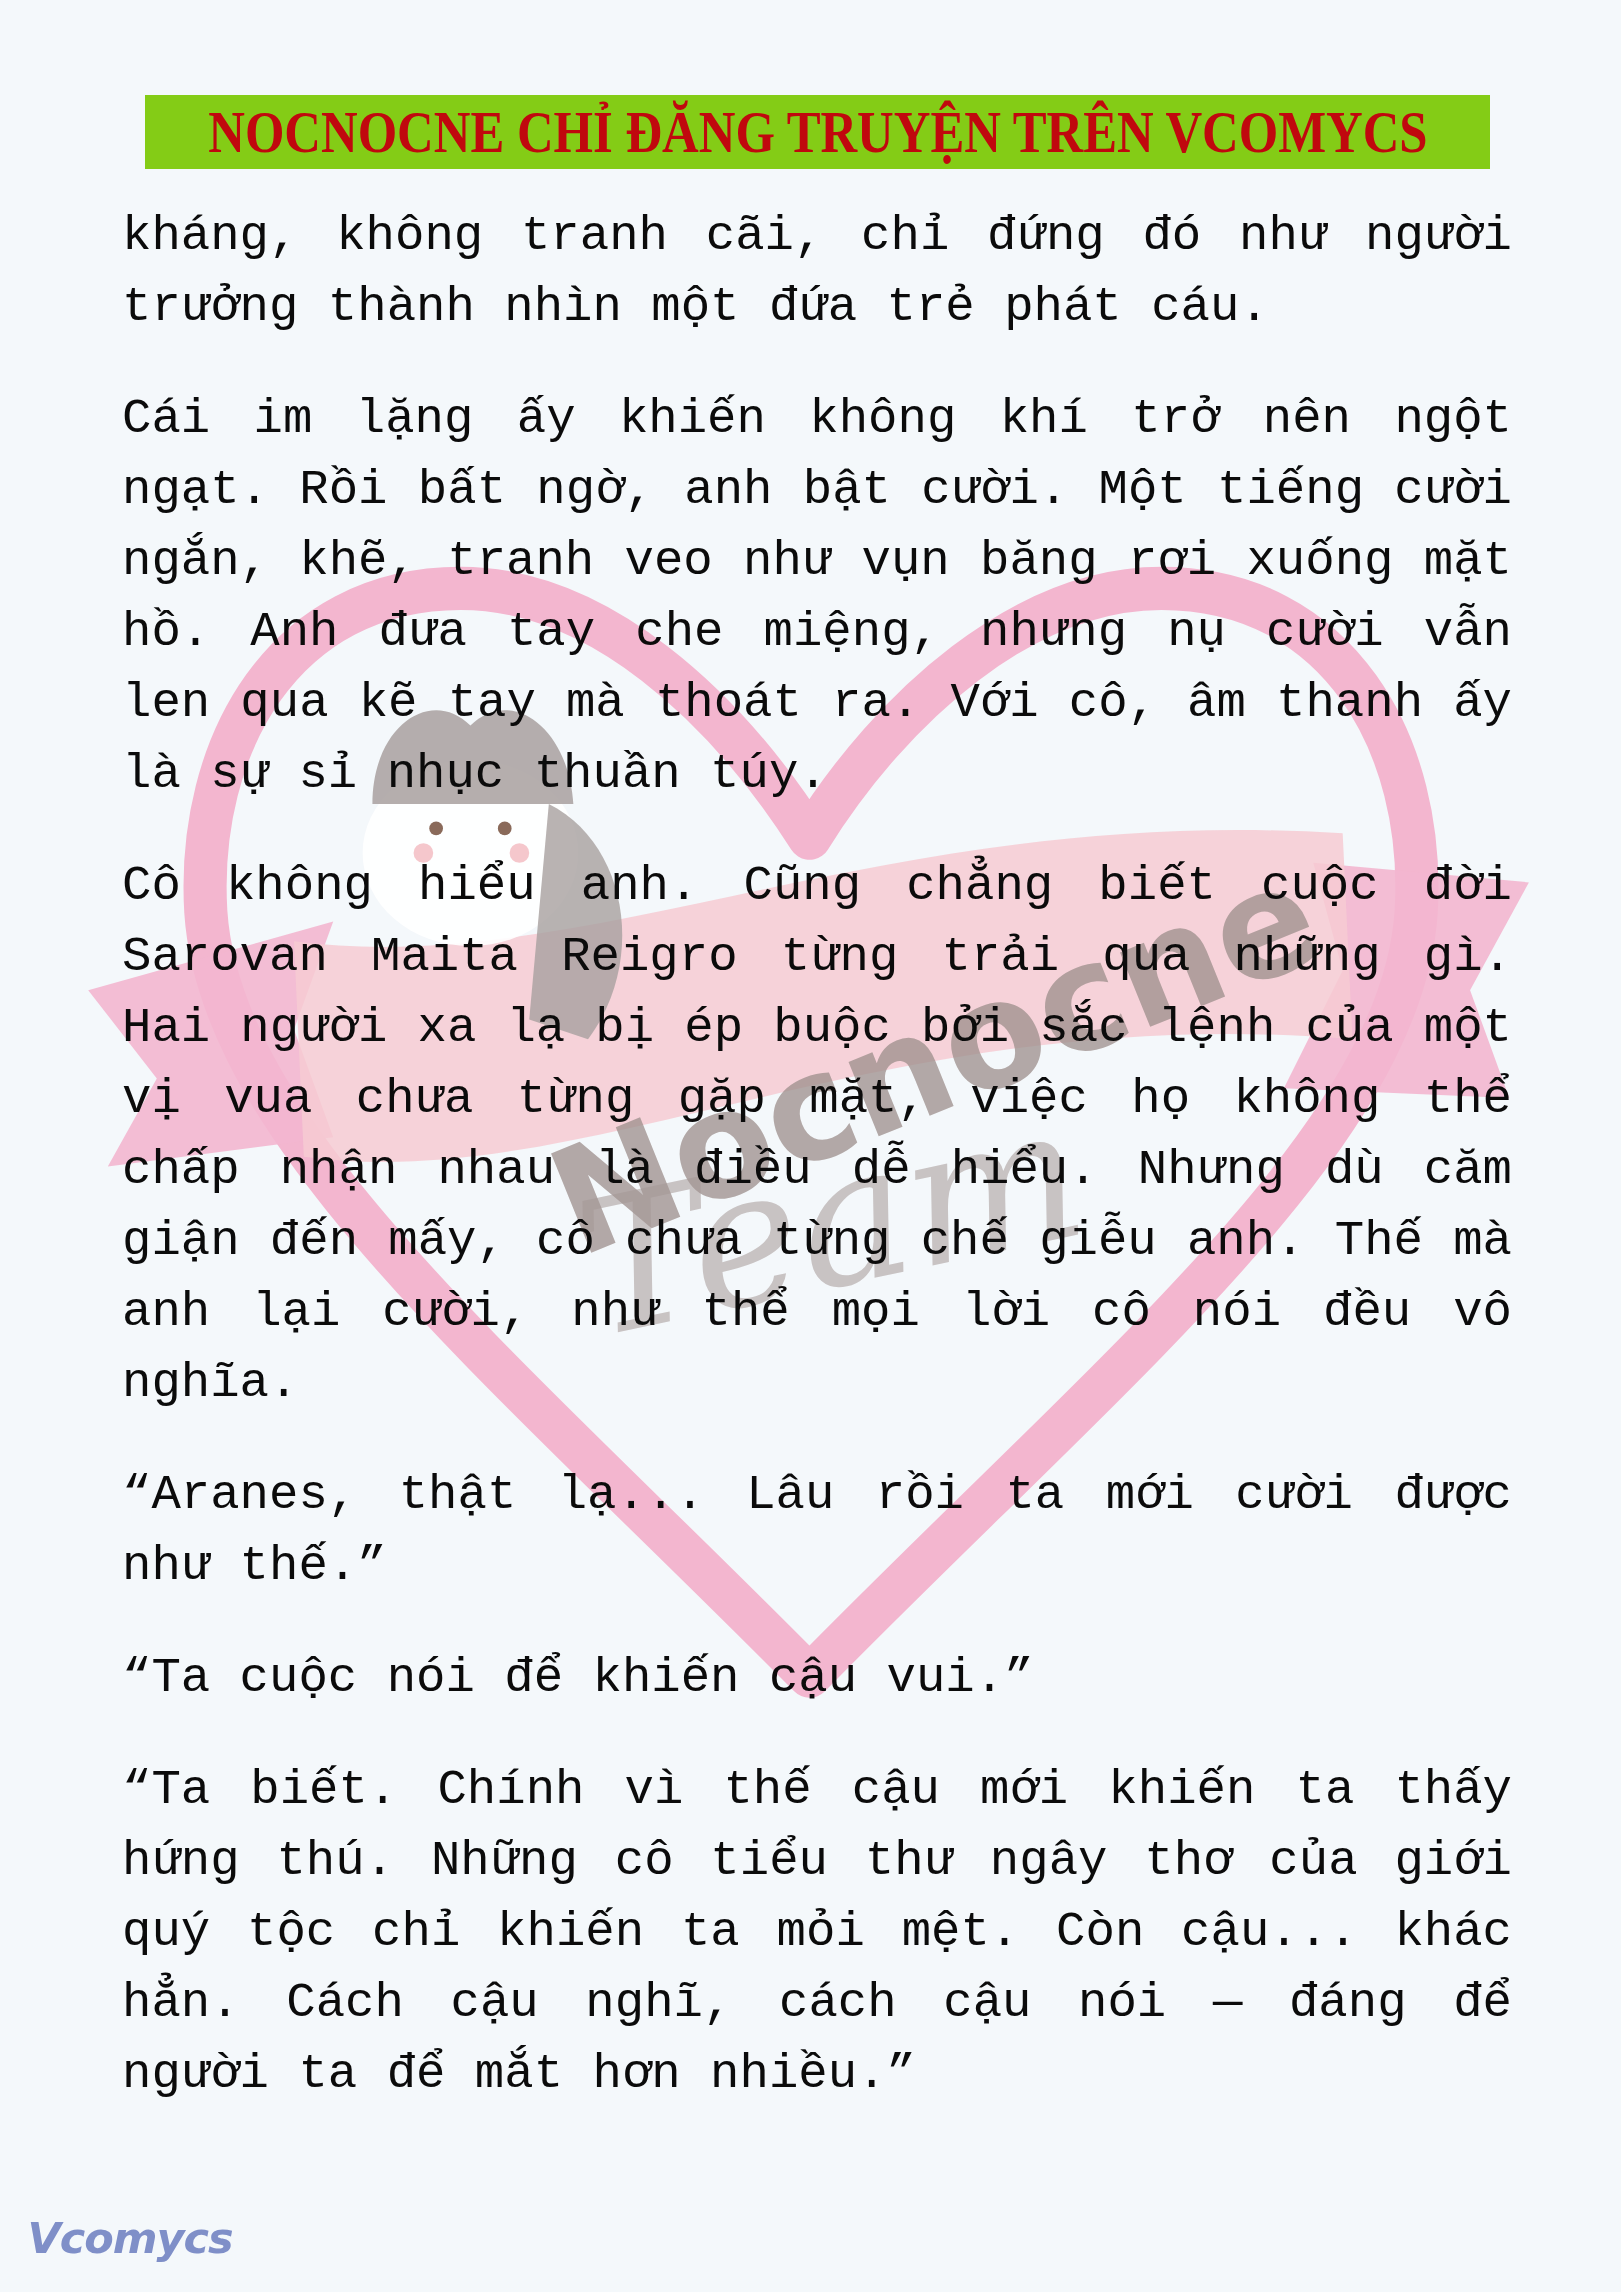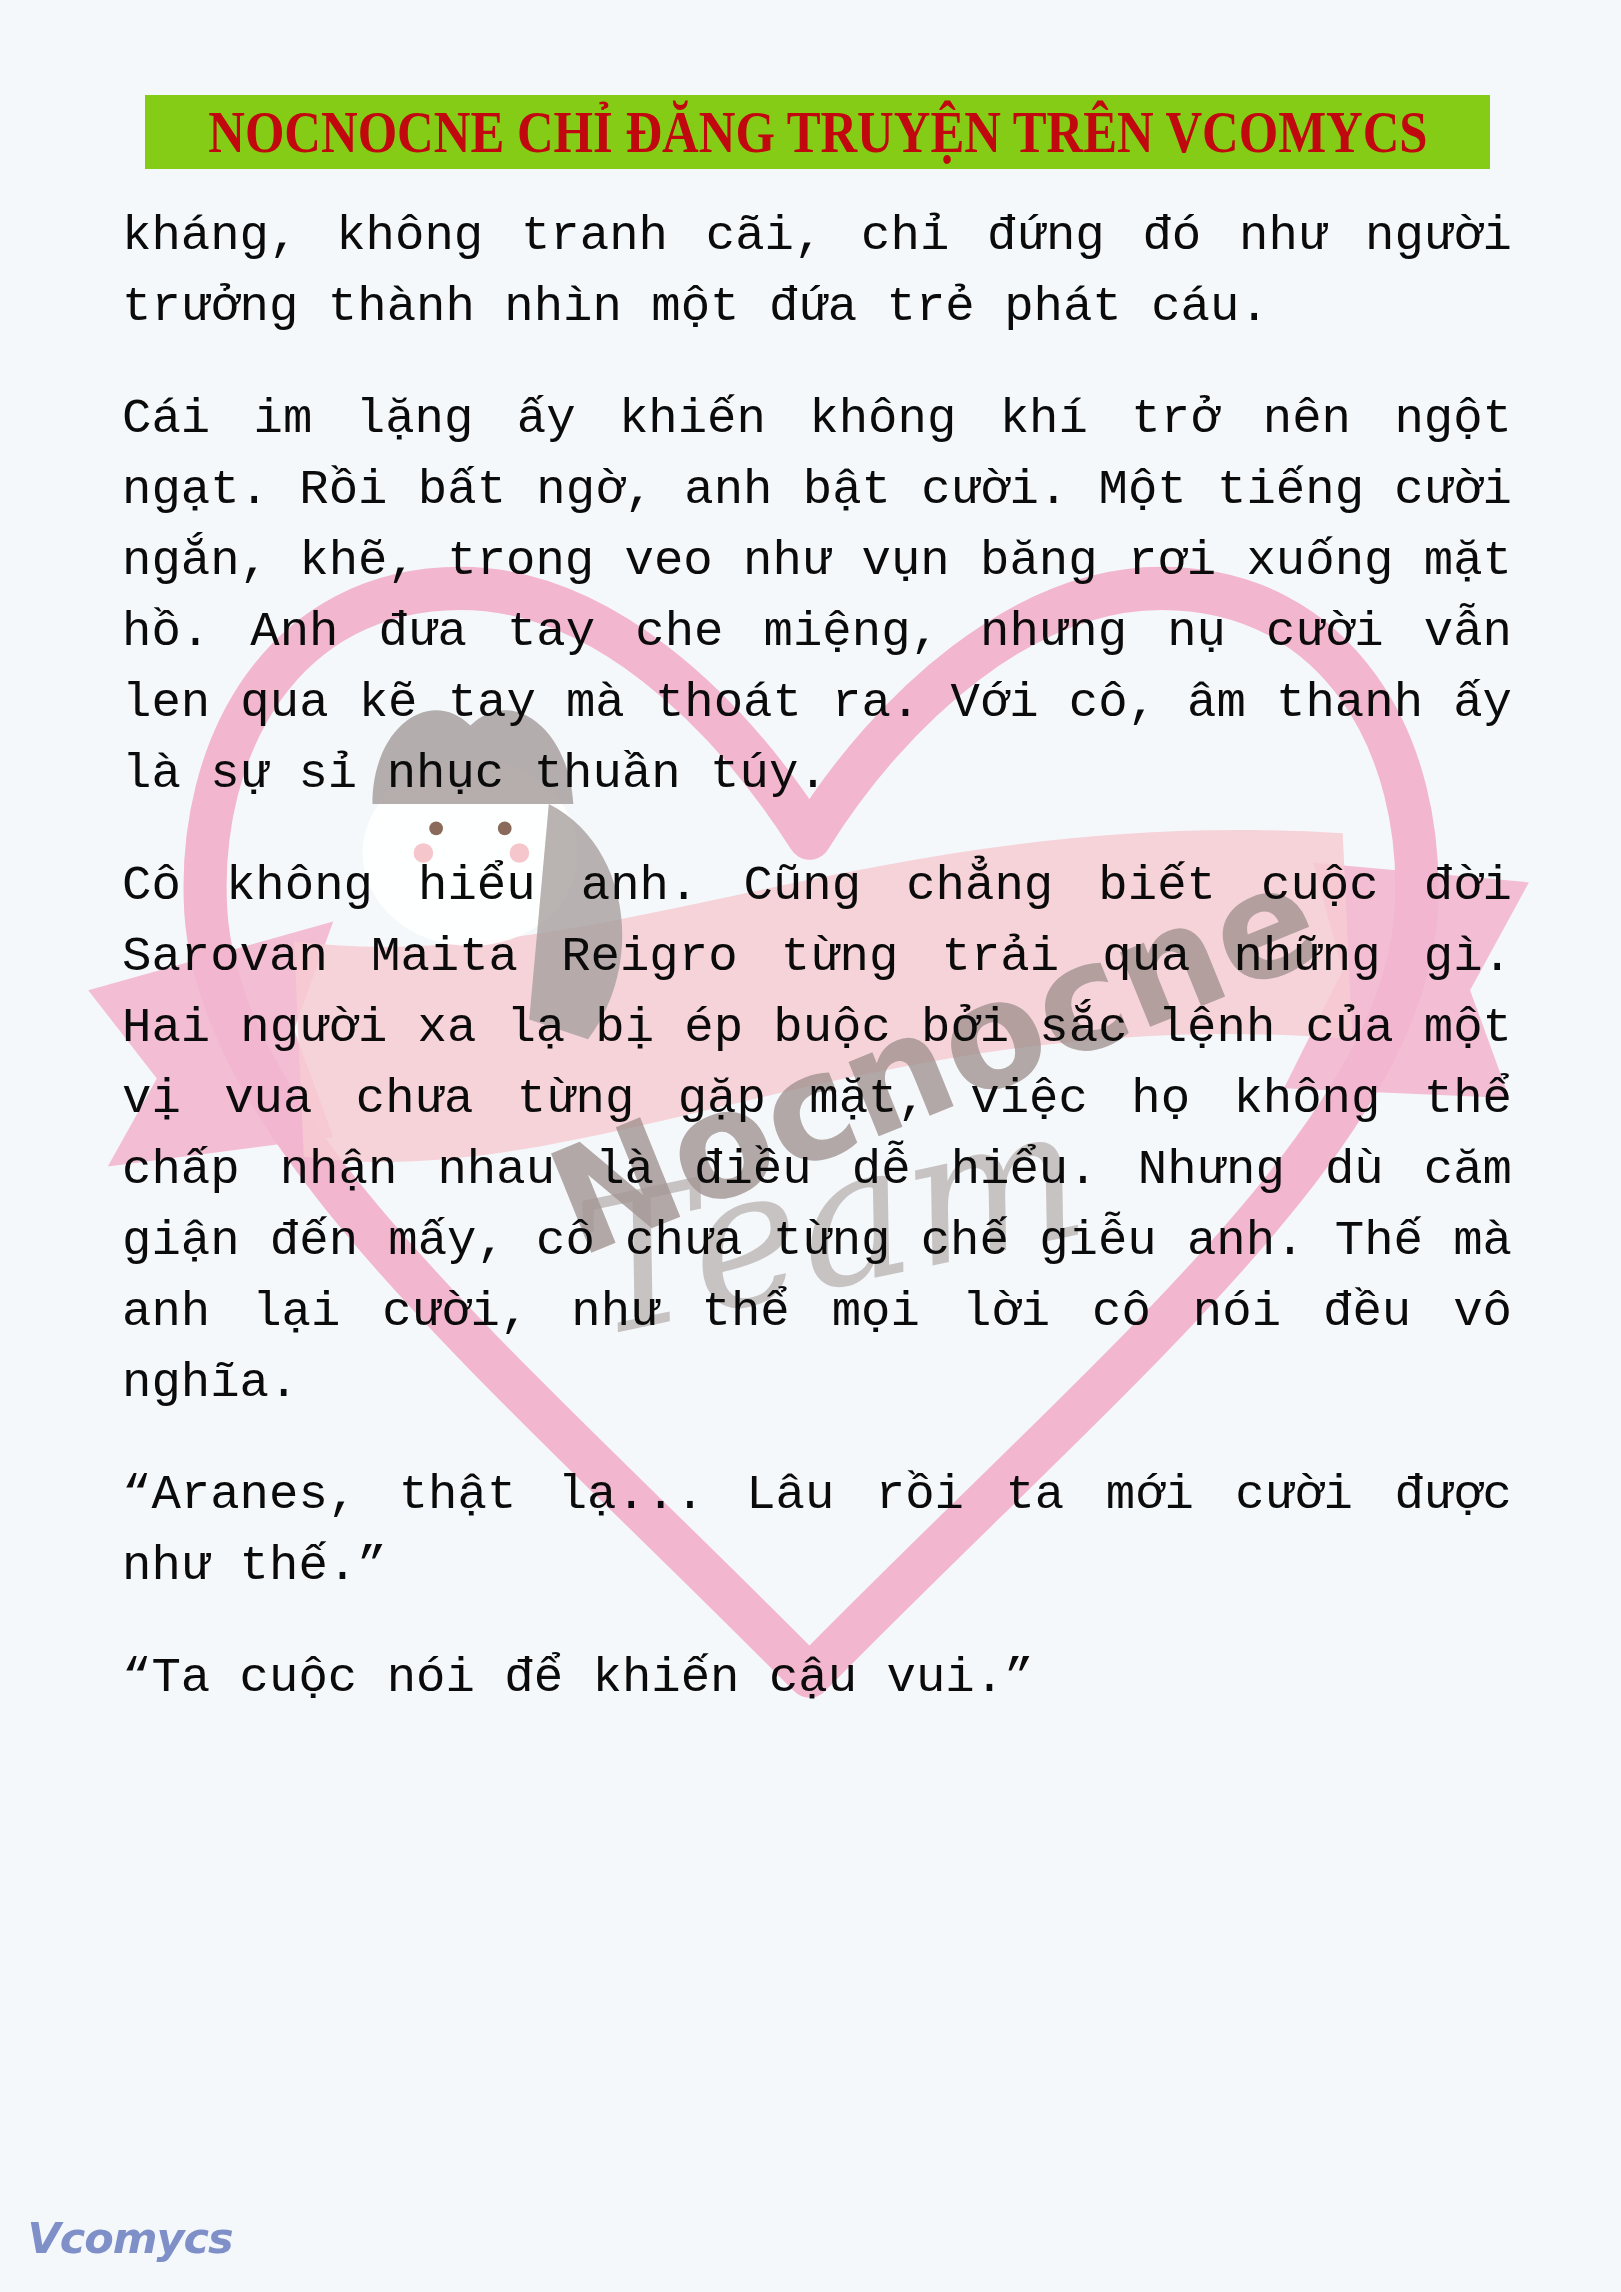--- a/index.html
+++ b/index.html
@@ -113,23 +113,24 @@
   <text x="590" y="1330" font-family="DejaVu Serif, serif" font-style="italic" font-size="190" fill="#a59896" opacity="0.55" transform="rotate(-12 760 1260)">Team</text>
 </svg>
 
 <div class="page">
   <div class="banner">
     <span class="banner-text">NOCNOCNE CHỈ ĐĂNG TRUYỆN TRÊN VCOMYCS</span>
   </div>
 
   <div class="body-text">
     <p class="para">kháng, không tranh cãi, chỉ đứng đó như người trưởng thành nhìn một đứa trẻ phát cáu.</p>
-    <p class="para">Cái im lặng ấy khiến không khí trở nên ngột ngạt. Rồi bất ngờ, anh bật cười. Một tiếng cười ngắn, khẽ, trong veo như vụn băng rơi xuống mặt hồ. Anh đưa tay che miệng, nhưng nụ cười vẫn len qua kẽ tay mà thoát ra. Với cô, âm thanh ấy là sự sỉ nhục thuần túy.</p>
+    <p class="para">Cái im lặng ấy khiến không khí trở nên ngột ngạt. Rồi bất ngờ, anh bật cười. Một tiếng cười ngắn, khẽ, tranh veo như vụn băng rơi xuống mặt hồ. Anh đưa tay che miệng, nhưng nụ cười vẫn len qua kẽ tay mà thoát ra. Với cô, âm thanh ấy là sự sỉ nhục thuần túy.</p>
     <p class="para">Cô không hiểu anh. Cũng chẳng biết cuộc đời Sarovan Maita Reigro từng trải qua những gì. Hai người xa lạ bị ép buộc bởi sắc lệnh của một vị vua chưa từng gặp mặt, việc họ không thể chấp nhận nhau là điều dễ hiểu. Nhưng dù căm giận đến mấy, cô chưa từng chế giễu anh. Thế mà anh lại cười, như thể mọi lời cô nói đều vô nghĩa.</p>
     <p class="para short">“Aranes, thật lạ... Lâu rồi ta mới cười được như thế.”</p>
     <p class="para short">“Ta cuộc nói để khiến cậu vui.”</p>
+    <p class="para">“Ta biết. Chính vì thế cậu mới khiến ta thấy hứng thú. Những cô tiểu thư ngây thơ của giới quý tộc chỉ khiến ta mỏi mệt. Còn cậu... khác hẳn. Cách cậu nghĩ, cách cậu nói — đáng để người ta để mắt hơn nhiều.”</p>
   </div>
 </div>
 
 <div class="logo">
   <span class="logo-text">Vcomycs</span>
 </div>
 
 
 </body></html>

